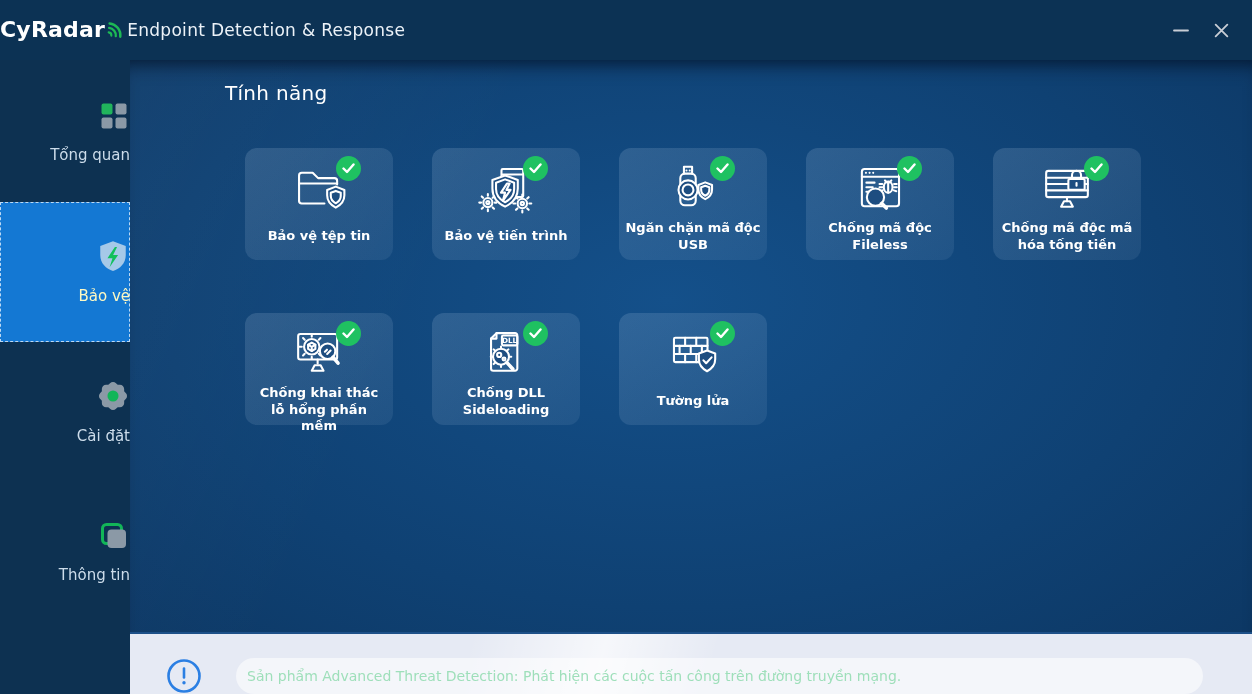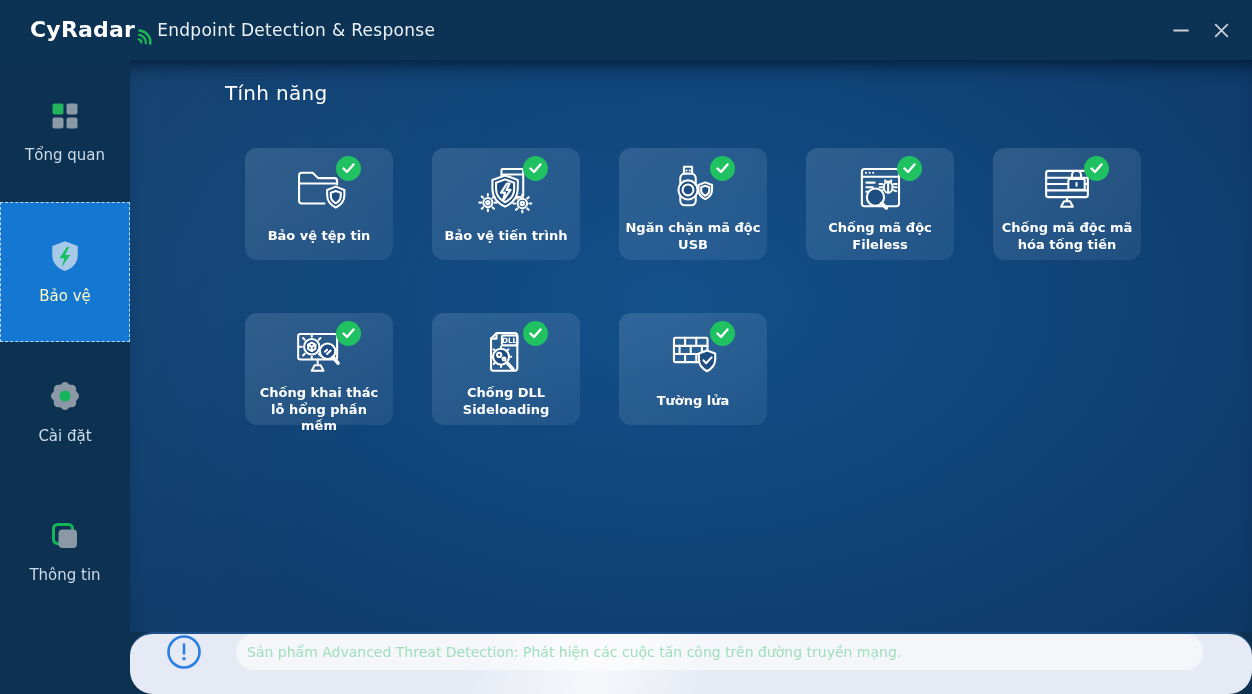--- a/index.html
+++ b/index.html
@@ -9,35 +9,35 @@
     background: #0d3151;
     overflow: hidden;
   }
   .window { position: relative; width: 1252px; height: 694px; overflow: hidden; background: #0d3151; }
 
   
   .topbar {
     position: absolute; top: 0; left: 0; right: 0; height: 60px;
     background: #0c3254; display: flex; align-items: center; z-index: 5;
   }
-  .logo-wrap { margin-left: 30px; display: flex; align-items: flex-end; }
+  .logo-wrap { display: flex; align-items: center; }
   .logo-text { color: #ffffff; font-size: 22px; font-weight: 700; letter-spacing: .2px; line-height: 30px; }
   .radar-icon { margin-left: 1px; margin-top: -2px; transform: rotate(6deg); }
   .app-title { margin-left: 4px; color: #ecf2f8; font-size: 17px; font-weight: 400; letter-spacing: .3px; }
   .win-controls { margin-left: auto; margin-right: 18px; display: flex; align-items: center; gap: 14px; }
   .win-btn { width: 26px; height: 26px; display: flex; align-items: center; justify-content: center; cursor: pointer; }
 
   
   .sidebar {
     position: absolute; top: 60px; left: 0; bottom: 0; width: 130px;
     background: #0d3151; padding-top: 2px; z-index: 4;
   }
   .side-item {
     height: 140px; display: flex; flex-direction: column;
-    align-items: center; justify-content: center; gap: 14px; cursor: pointer;
+    align-items: flex-end; justify-content: center; gap: 14px; cursor: pointer;
   }
   .side-item .side-label { color: #ccdcea; font-size: 15px; }
   .side-item.selected { background: #1478d3; outline: 1px dashed #bcd9f4; outline-offset: -1px; }
   .side-item.selected .side-label { color: #fef9c3; }
 
   
   .content {
     position: absolute; left: 130px; top: 60px; right: 0; bottom: 62px;
     background:
       linear-gradient(115deg, rgba(255,255,255,0.03) 0%, rgba(255,255,255,0) 30%),
@@ -65,21 +65,21 @@
   .card-label {
     flex: 1; display: flex; align-items: center; justify-content: center;
     text-align: center; color: #ffffff; font-size: 13px; font-weight: 700;
     line-height: 16.5px; padding: 2px 6px 8px;
   }
 
   
   .statusbar {
     position: absolute; left: 130px; right: 0; bottom: 0; height: 62px;
     background: #e6eaf4; border-top: 2px solid #1d5088;
-    display: flex; align-items: flex-start; overflow: hidden; border-radius: 23px;
+    display: flex; align-items: flex-end; overflow: hidden;
   }
   .statusbar::before {
     content: ""; position: absolute; inset: 0;
     background: linear-gradient(105deg, rgba(255,255,255,0) 30%, rgba(255,255,255,0.65) 42%, rgba(255,255,255,0) 52%);
     pointer-events: none;
   }
   .alert-wrap { margin-left: 36px; display: flex; align-items: center; }
   .message-pill {
     margin-left: 34px; margin-right: 49px; flex: 1; height: 36px;
     border-radius: 18px; background: rgba(255,255,255,0.55);

